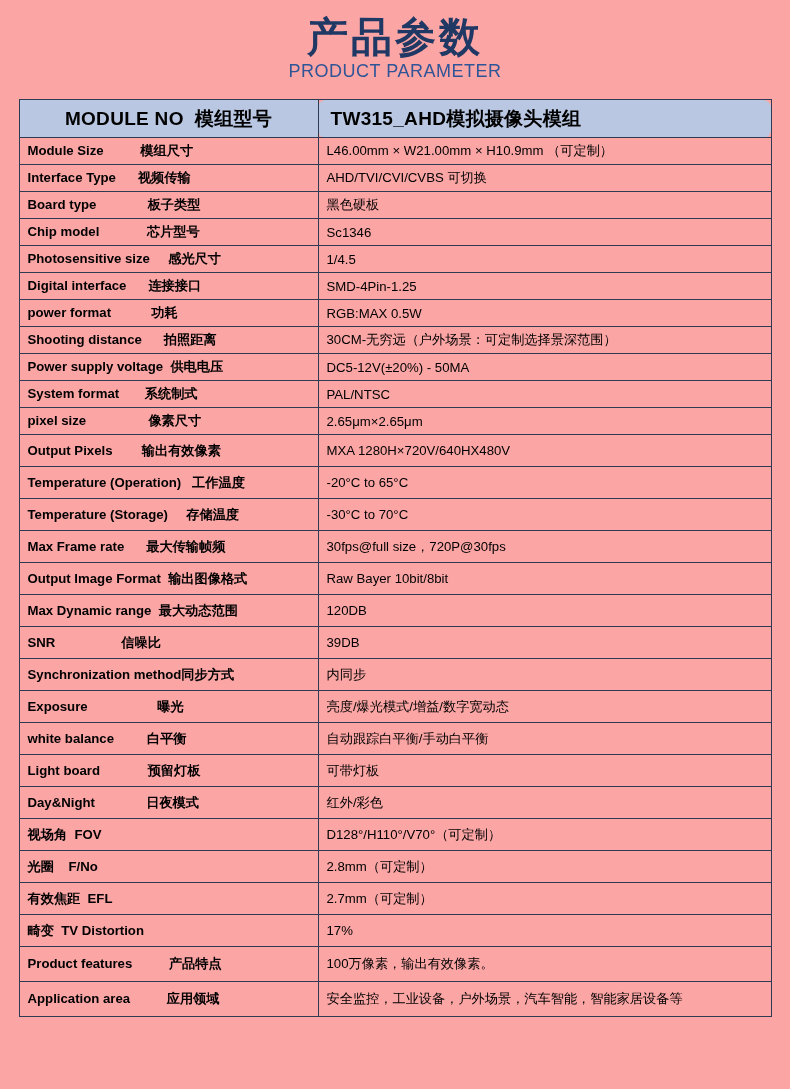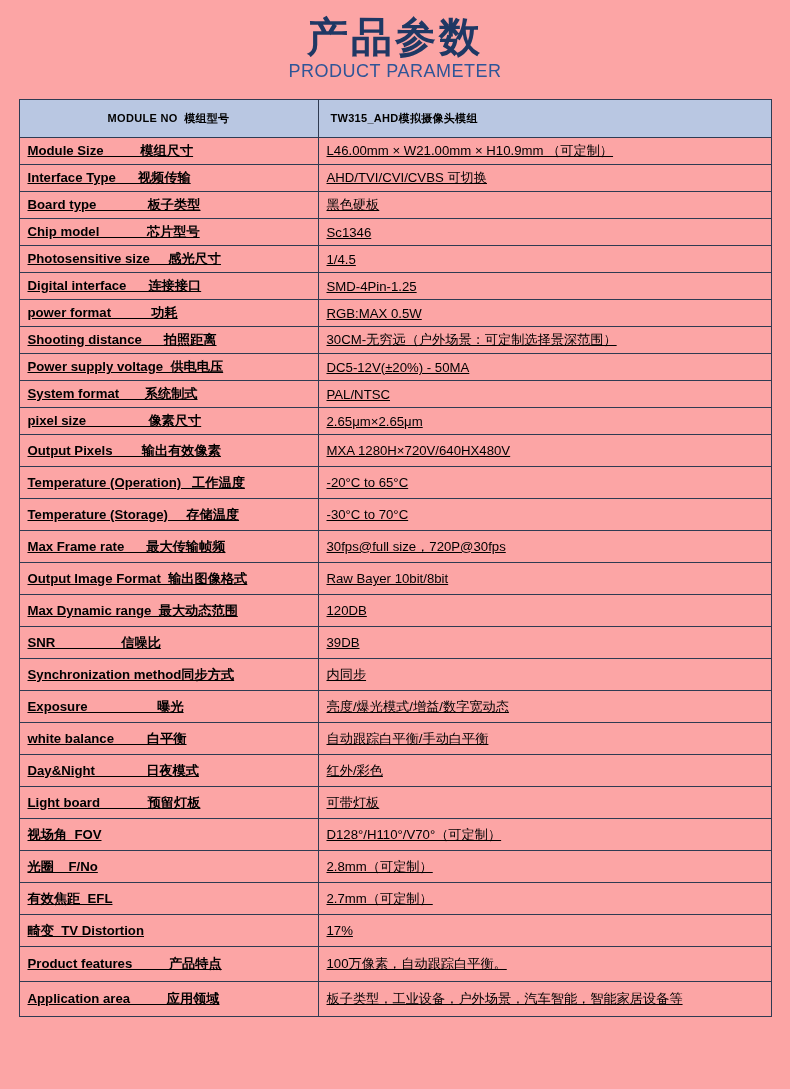--- a/index.html
+++ b/index.html
@@ -48,36 +48,37 @@
     padding: 0 8px;
     vertical-align: middle;
     font-size: 13.2px;
     color: #000000;
     font-family: "Liberation Sans", sans-serif;
   }
   tr.header td {
     background: #b9c7e2;
     height: 38px;
     font-weight: bold;
-    font-size: 11px;
+    font-size: 19px;
     letter-spacing: 0.3px;
   }
   tr.header td.k { text-align: center; }
   tr.header td.v { padding-left: 12px; }
   td.k {
     font-weight: bold;
     white-space: pre;
     font-size: 13.4px;
   }
   td.v {
     font-weight: normal;
     font-size: 13px;
     padding-left: 10px;
-  }
-  tr.r { height: 27px; text-decoration: underline; }
+    border-radius: 8px;
+  }
+  tr.r { height: 27px; }
   tr.r.tall { height: 32px; }
   tr.r.xtall { height: 35px; }
   td.k.center { text-align: left; white-space: pre; }
   .cjk { font-family: "DejaVu Sans", sans-serif; }
 </style>
 </head>
 <body>
 
 <div class="page">
 
@@ -174,47 +175,47 @@
         </tr>
         <tr class="r tall">
           <td class="k cjk center">Exposure                   曝光</td>
           <td class="v cjk">亮度/爆光模式/增益/数字宽动态</td>
         </tr>
         <tr class="r tall">
           <td class="k cjk center">white balance         白平衡</td>
           <td class="v cjk">自动跟踪白平衡/手动白平衡</td>
         </tr>
         <tr class="r tall">
+          <td class="k cjk center">Light board             预留灯板</td>
+          <td class="v cjk">可带灯板</td>
+        </tr>
+        <tr class="r tall">
           <td class="k cjk center">Day&amp;Night              日夜模式</td>
           <td class="v cjk">红外/彩色</td>
         </tr>
         <tr class="r tall">
-          <td class="k cjk center">Light board             预留灯板</td>
-          <td class="v cjk">可带灯板</td>
-        </tr>
-        <tr class="r tall">
           <td class="k cjk center">视场角  FOV</td>
           <td class="v cjk">D128°/H110°/V70°（可定制）</td>
         </tr>
         <tr class="r tall">
           <td class="k cjk center">光圈    F/No</td>
           <td class="v cjk">2.8mm（可定制）</td>
         </tr>
         <tr class="r tall">
           <td class="k cjk center">有效焦距  EFL</td>
           <td class="v cjk">2.7mm（可定制）</td>
         </tr>
         <tr class="r tall">
           <td class="k cjk center">畸变  TV Distortion</td>
           <td class="v cjk">17%</td>
         </tr>
         <tr class="r xtall">
           <td class="k cjk center">Product features          产品特点</td>
-          <td class="v cjk">100万像素，自动跟踪白平衡。</td>
+          <td class="v cjk">100万像素，输出有效像素。</td>
         </tr>
         <tr class="r xtall">
           <td class="k cjk center">Application area          应用领域</td>
-          <td class="v cjk">板子类型，工业设备，户外场景，汽车智能，智能家居设备等</td>
+          <td class="v cjk">安全监控，工业设备，户外场景，汽车智能，智能家居设备等</td>
         </tr>
       </tbody>
   </table>
 
 </div>
 
 </body></html>

